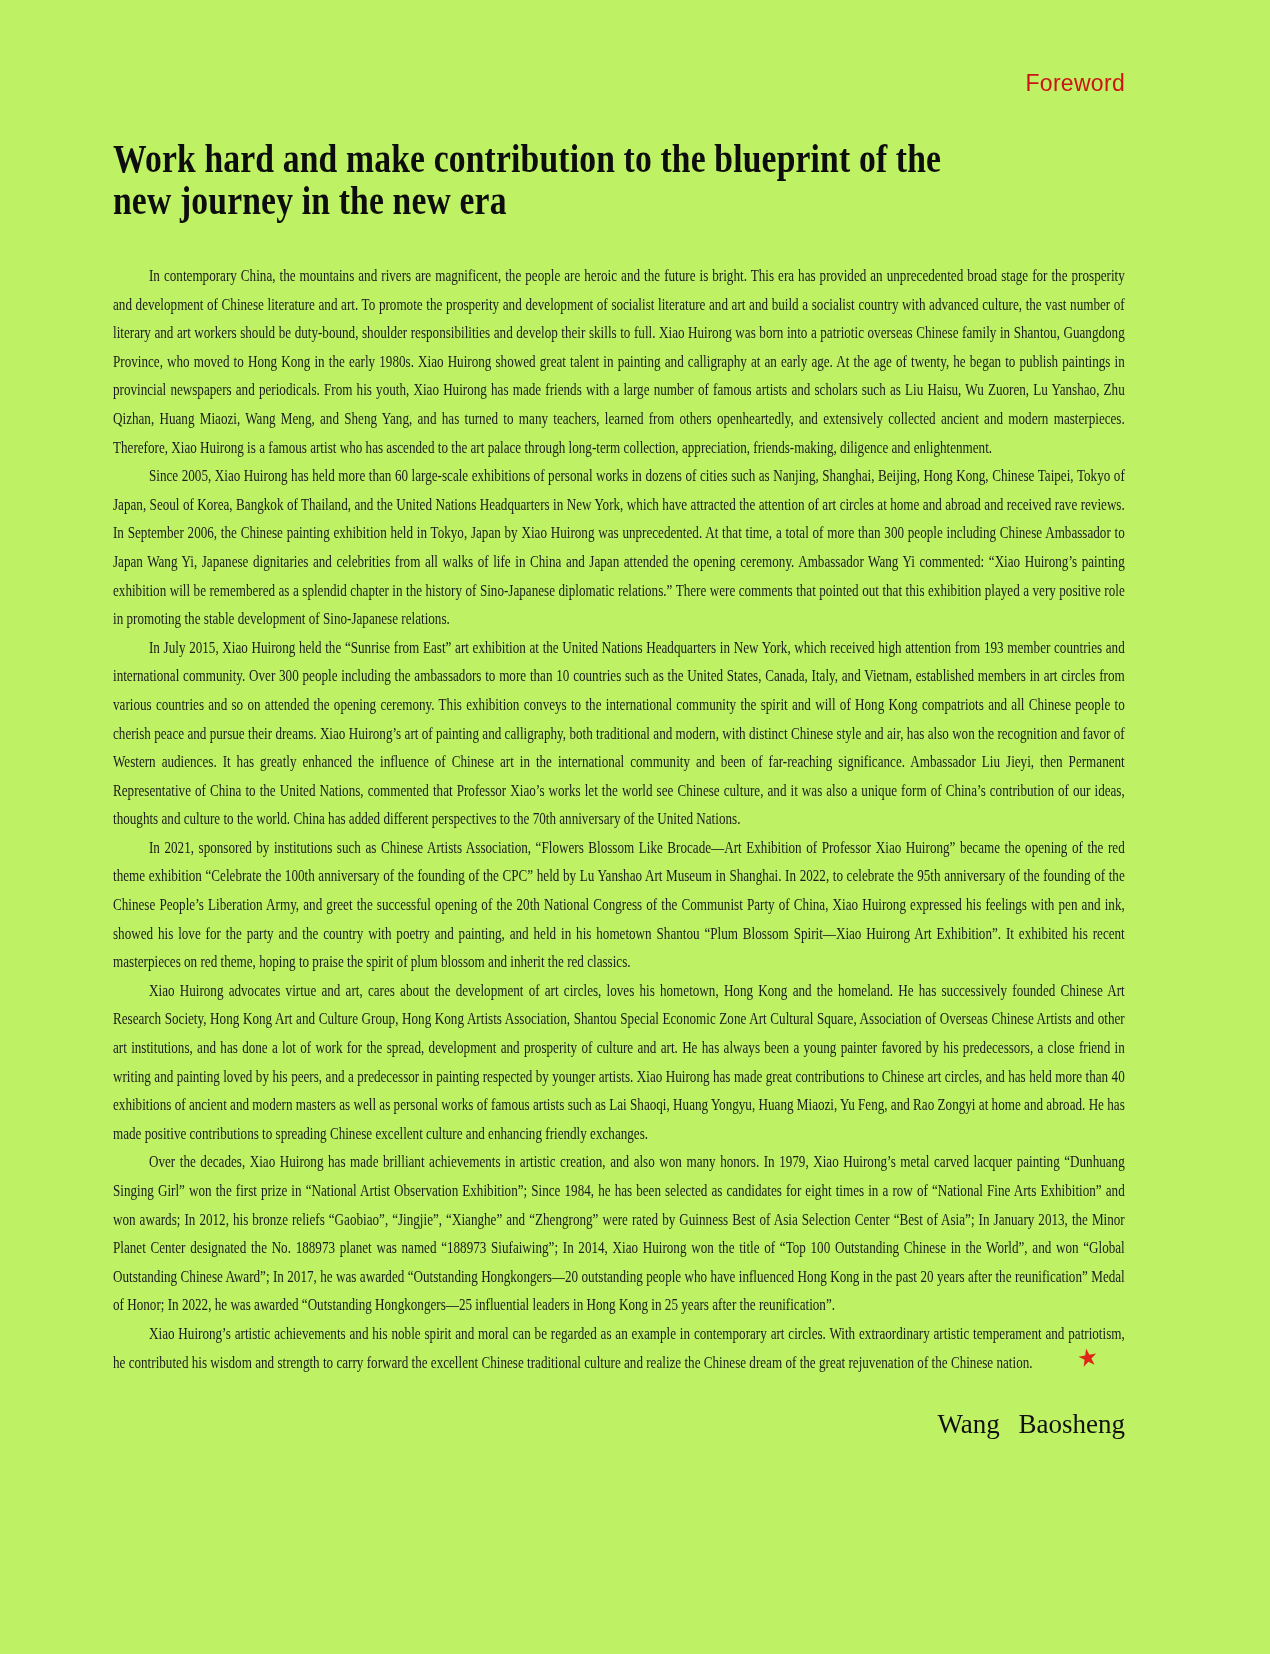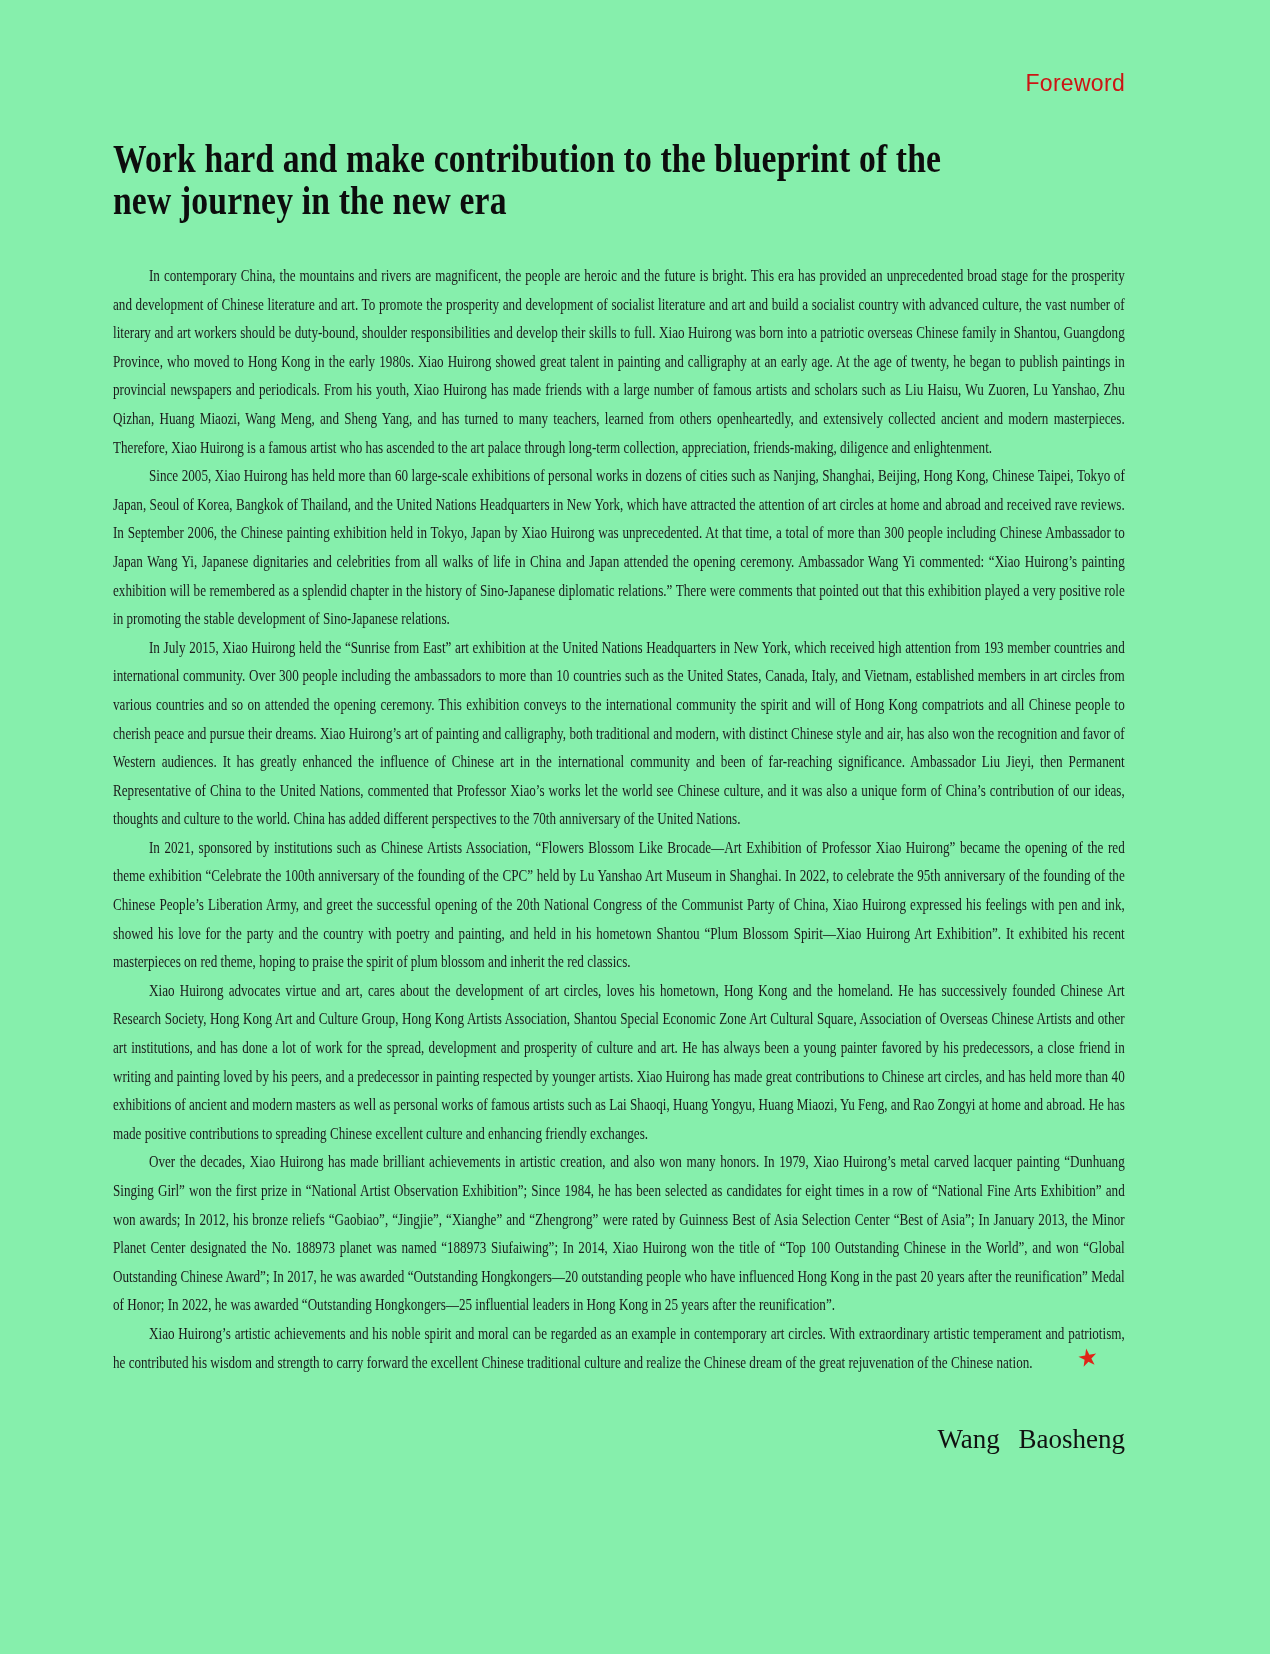--- a/index.html
+++ b/index.html
@@ -2,21 +2,21 @@
 <html><head>
 <meta charset="utf-8">
 <style>
   * { margin: 0; padding: 0; box-sizing: border-box; }
   html, body { background: #ffffff; }
   body { overflow-x: hidden; }
   .page {
     position: relative;
     width: 1270px;
     height: 1654px;
-    background: #86efac;
+    background: #bef264;
     padding: 70px 145px 0 113px;
     font-family: "Liberation Serif", serif;
     color: #1b1b1b;
   }
   .foreword-label {
     text-align: right;
     font-family: "Liberation Sans", sans-serif;
     font-size: 23px;
     line-height: 27px;
     letter-spacing: 0.3px;
@@ -48,21 +48,21 @@
   }
   .star {
     display: inline-block;
     font-size: 24px;
     line-height: 1;
     transform: scaleX(1.3) rotate(-10deg);
     vertical-align: -2px;
     margin-left: 8px;
   }
   .signature {
-    margin-top: 47px;
+    margin-top: 32px;
     text-align: right;
     font-size: 27px;
     line-height: 32px;
     word-spacing: 12px;
     color: #111111;
   }
 </style>
 </head>
 <body>
 

